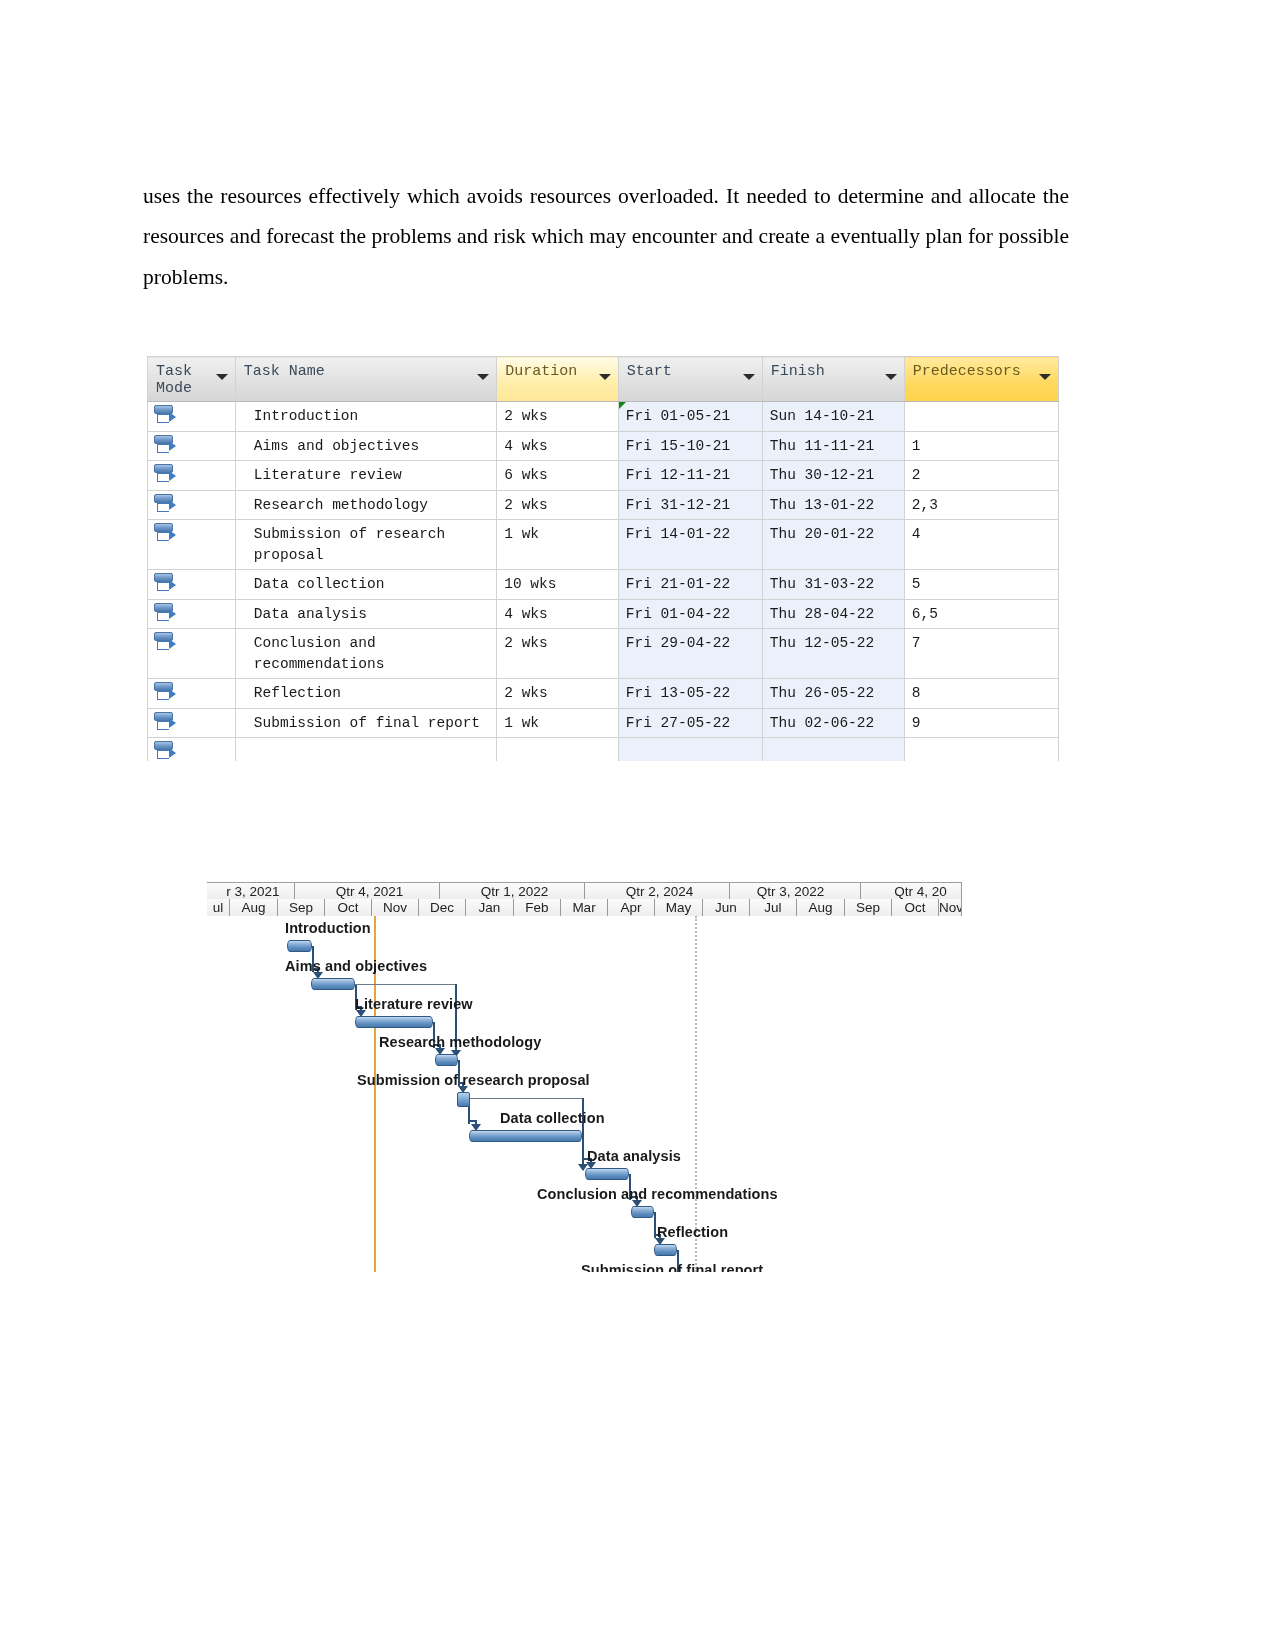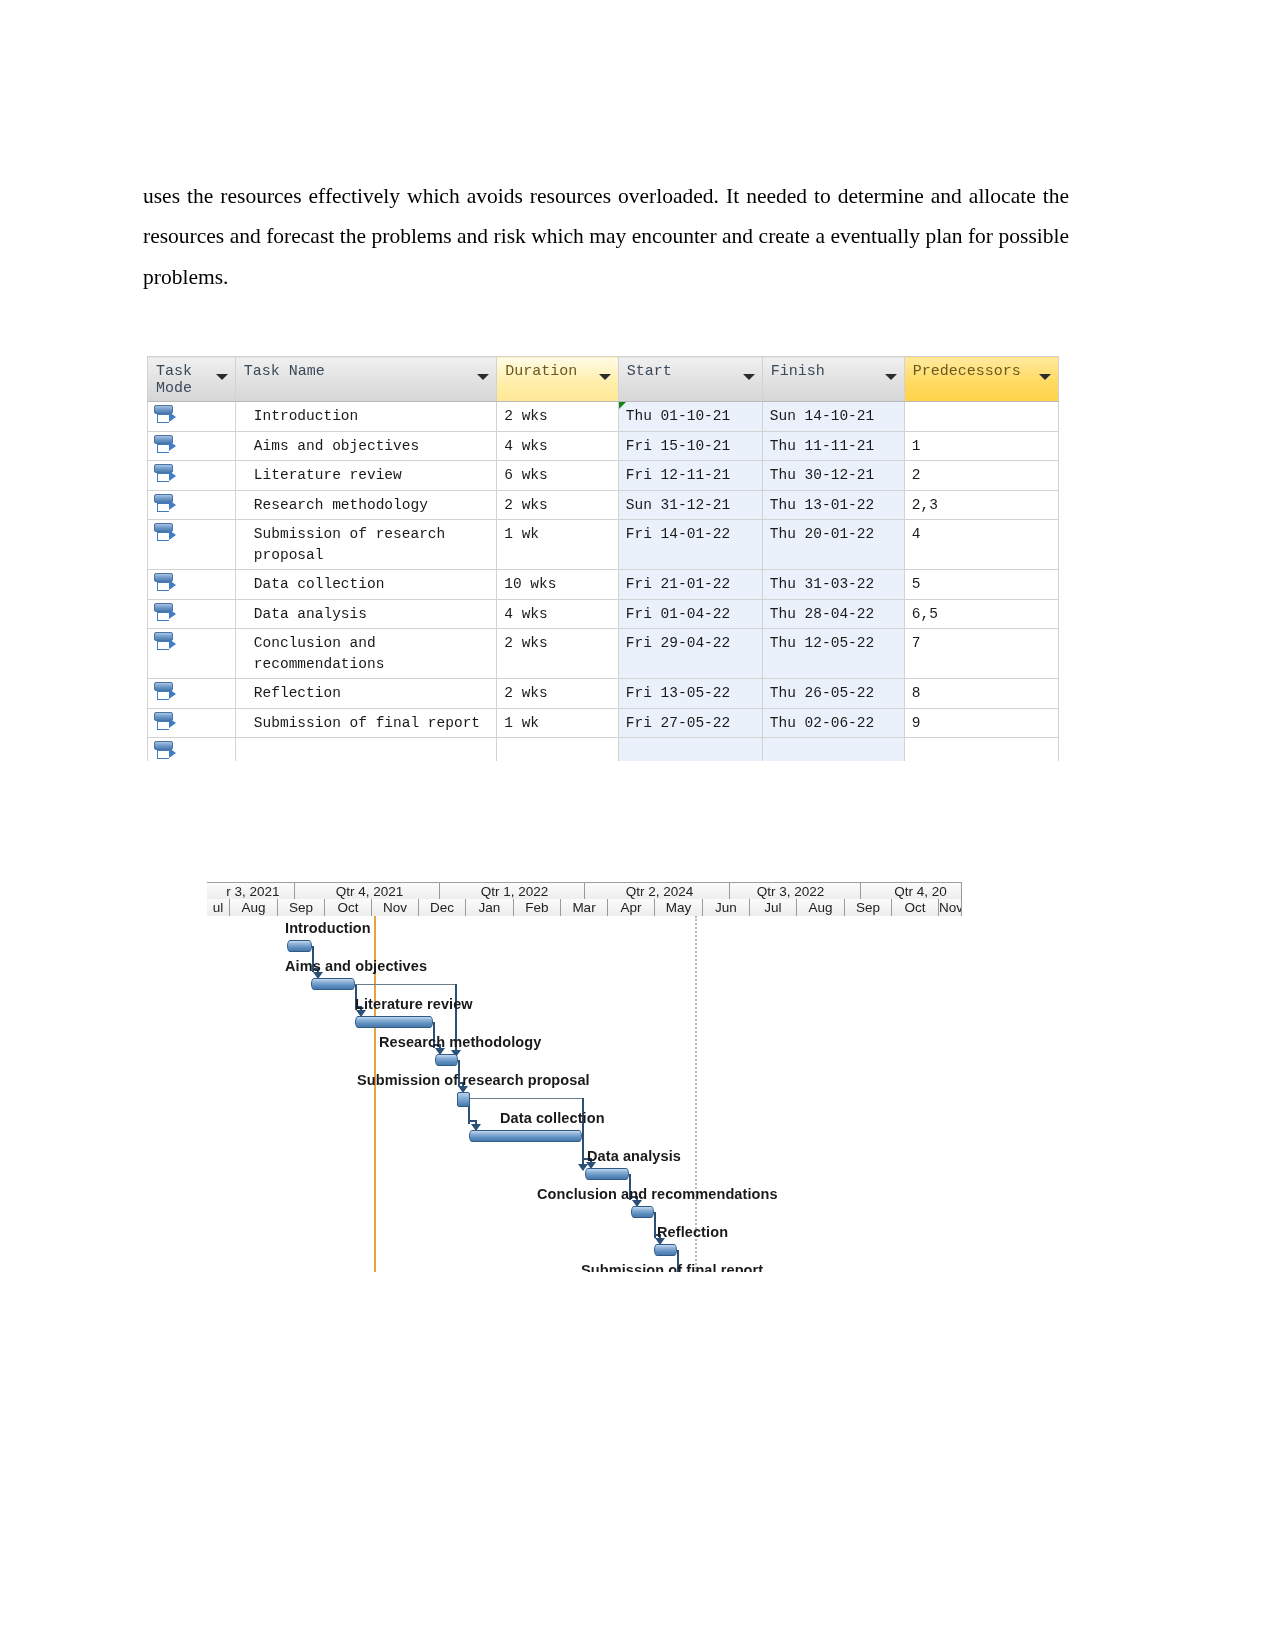--- a/index.html
+++ b/index.html
@@ -203,21 +203,21 @@
               <span class="ar"></span>
             </div>
           </td>
           <td>
             <div class="cell name"><span>Introduction</span></div>
           </td>
           <td>
             <div class="cell "><span>2 wks</span></div>
           </td>
           <td class="tint startcell">
-            <div class="cell "><span class="green-flag"></span><span>Thu 01-10-21</span></div>
+            <div class="cell "><span class="green-flag"></span><span>Fri 01-05-21</span></div>
           </td>
           <td class="tint">
             <div class="cell "><span>Sun 14-10-21</span></div>
           </td>
           <td>
             <div class="cell "><span></span></div>
           </td>
         </tr>
         <tr class="row">
           <td>
@@ -272,21 +272,21 @@
               <span class="ar"></span>
             </div>
           </td>
           <td>
             <div class="cell name"><span>Research methodology</span></div>
           </td>
           <td>
             <div class="cell "><span>2 wks</span></div>
           </td>
           <td class="tint startcell">
-            <div class="cell "><span>Sun 31-12-21</span></div>
+            <div class="cell "><span>Fri 31-12-21</span></div>
           </td>
           <td class="tint">
             <div class="cell "><span>Thu 13-01-22</span></div>
           </td>
           <td>
             <div class="cell "><span>2,3</span></div>
           </td>
         </tr>
         <tr class="row">
           <td>

